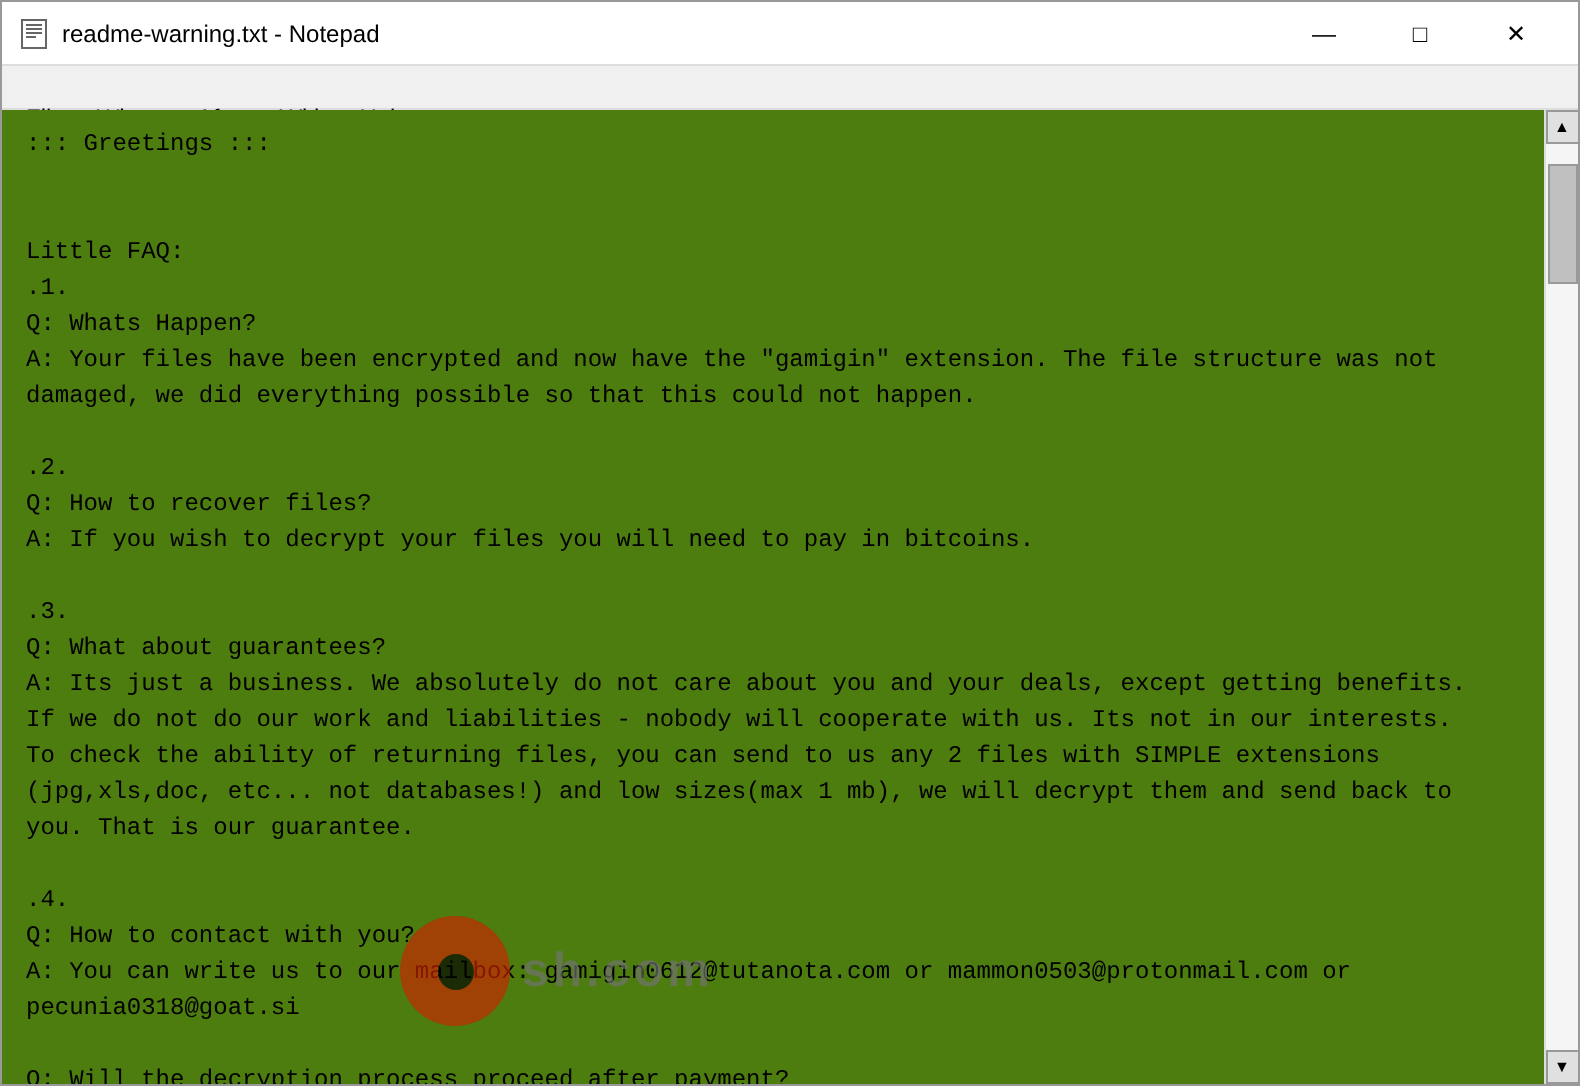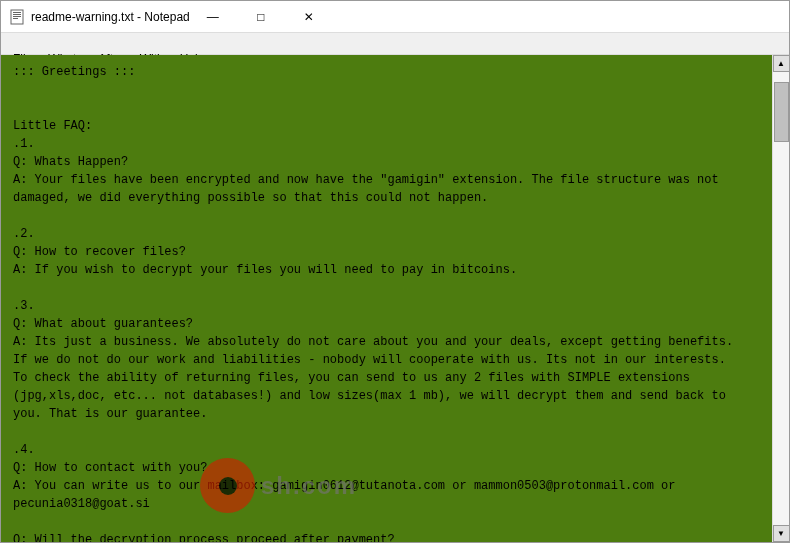--- a/index.html
+++ b/index.html
@@ -27,21 +27,21 @@
       display: flex;
       flex-direction: column;
       box-shadow: 2px 2px 8px rgba(0,0,0,0.3);
     }
 
     .title-bar {
       background: #ffffff;
       border-bottom: 1px solid #ddd;
       display: flex;
       align-items: center;
-      justify-content: flex-start;
+      justify-content: space-between;
       padding: 4px 8px;
       height: 32px;
       user-select: none;
     }
 
     .title-bar-left {
       display: flex;
       align-items: center;
       gap: 6px;
     }

